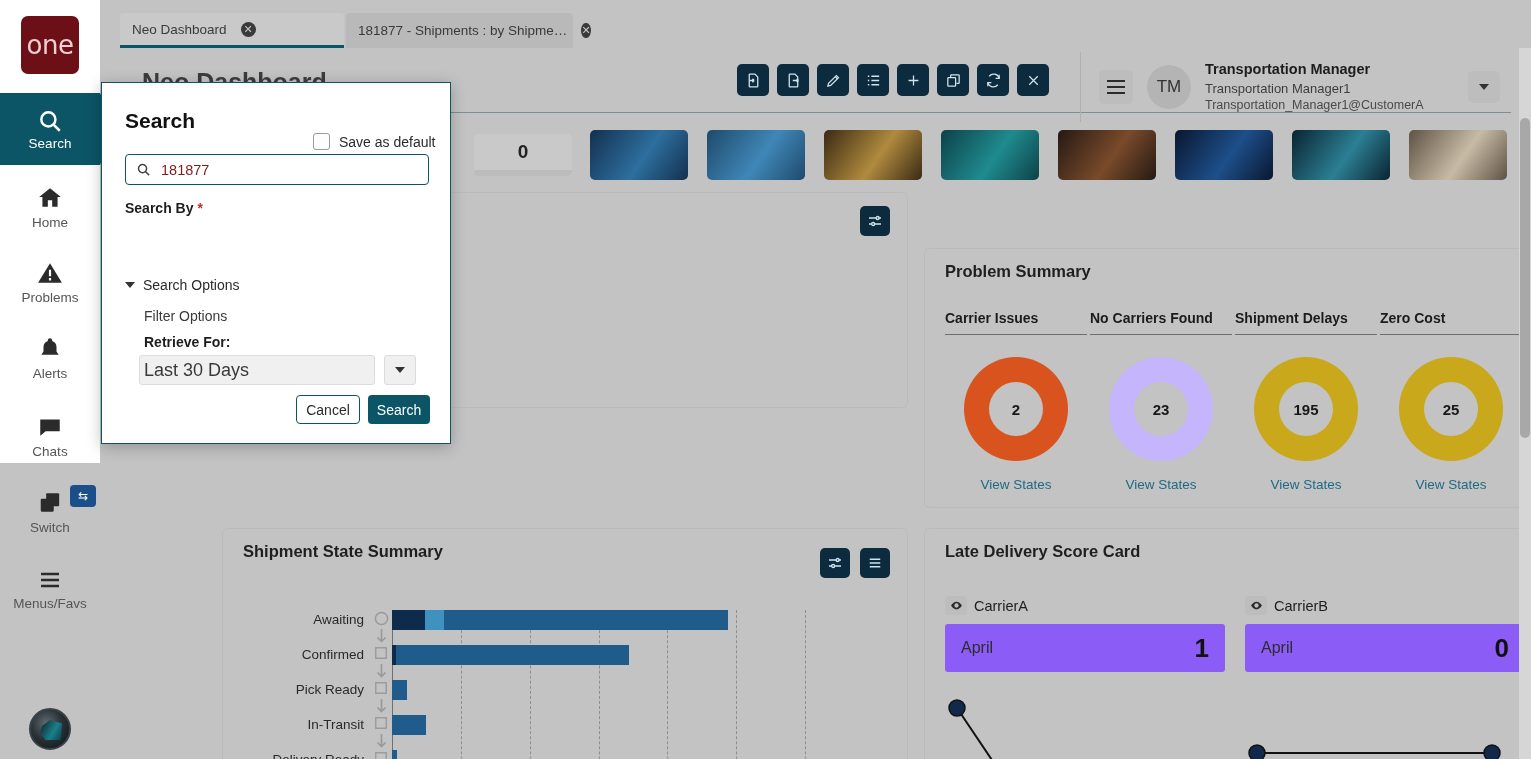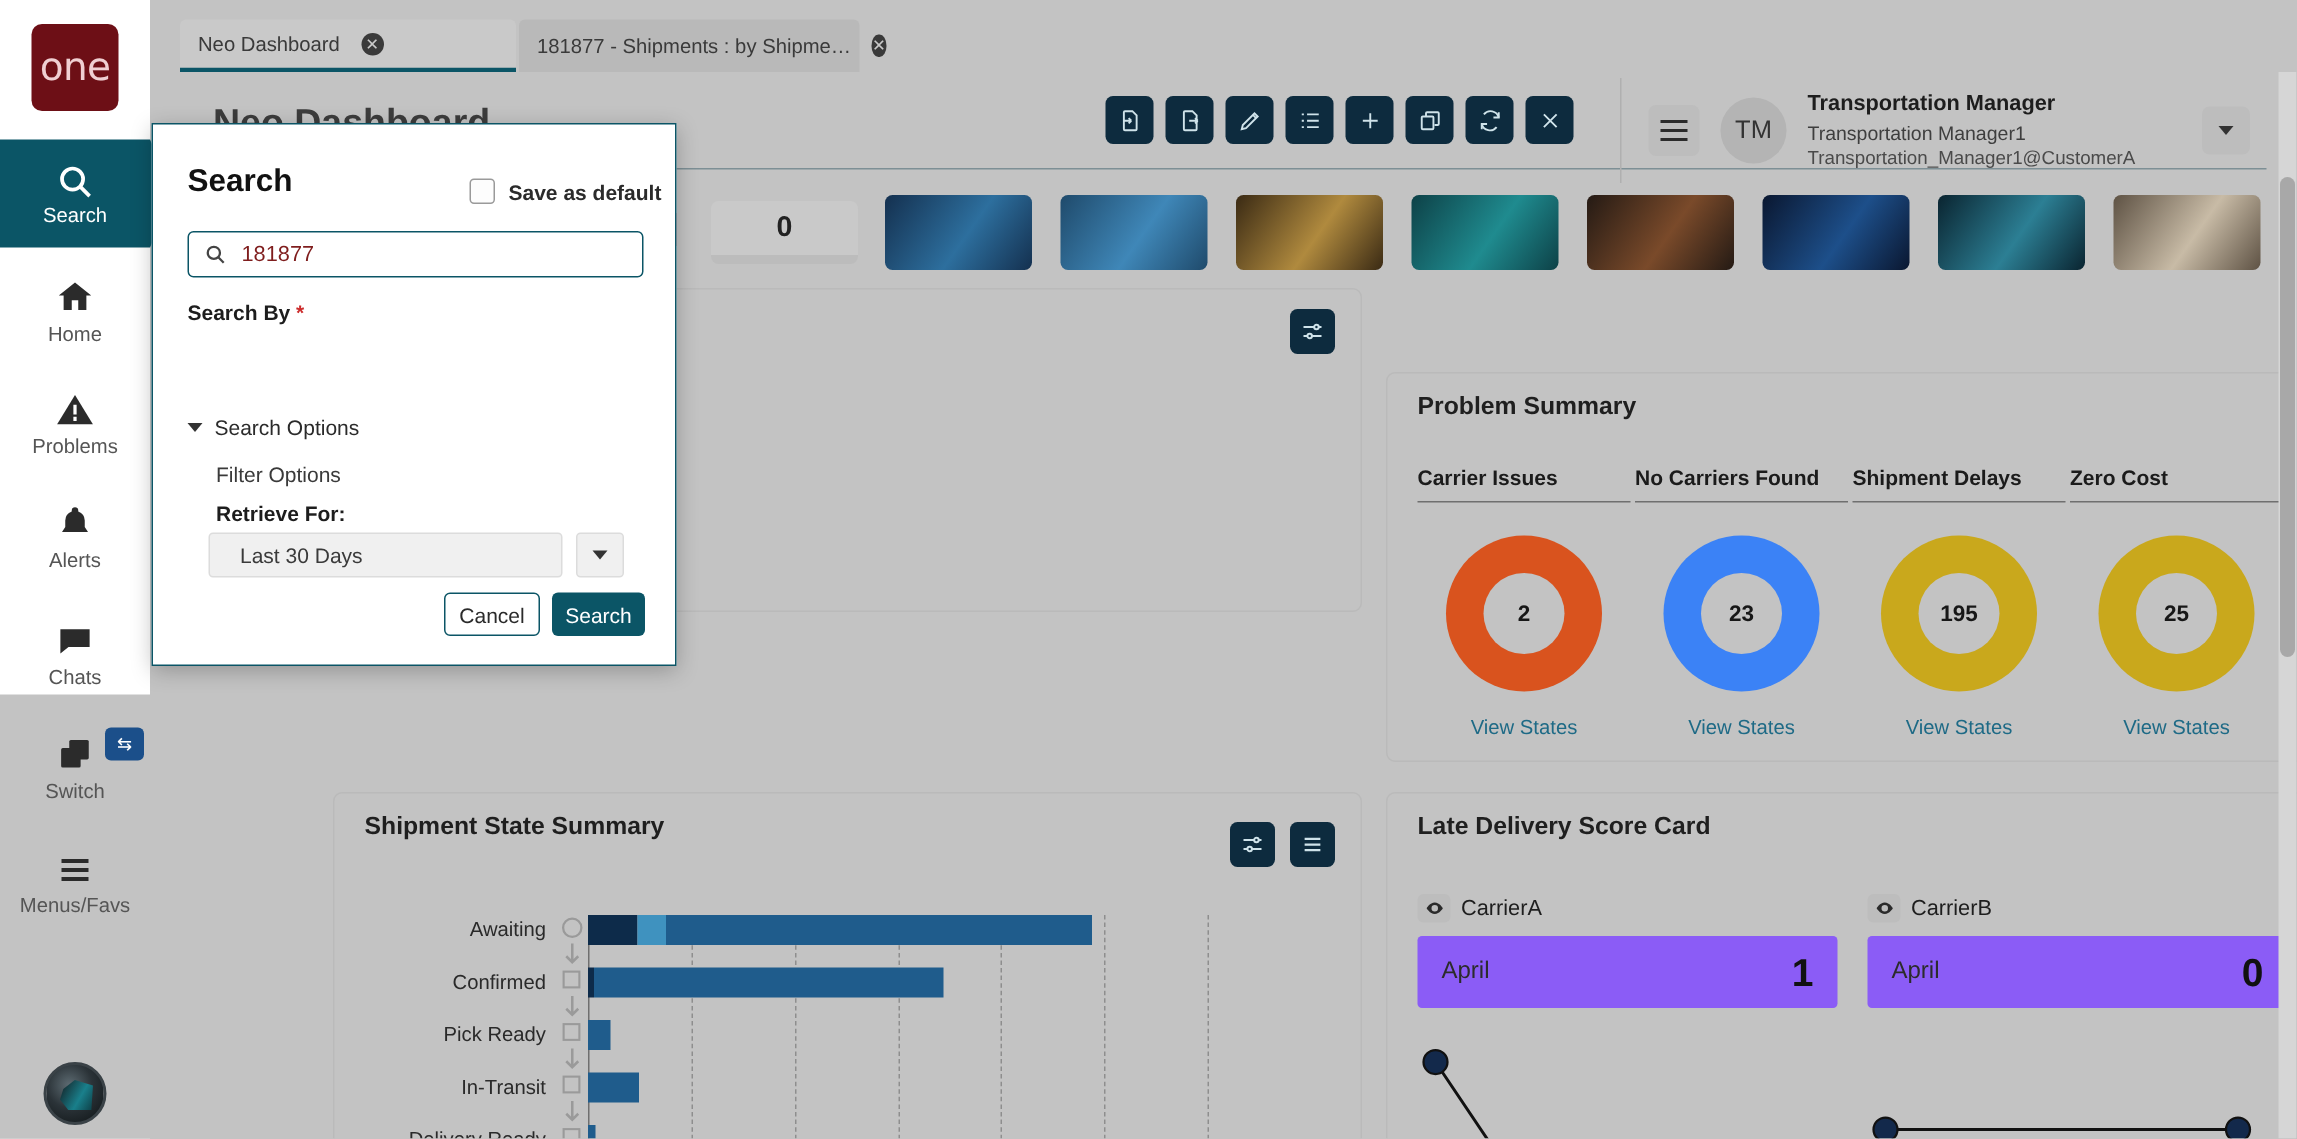--- a/index.html
+++ b/index.html
@@ -233,22 +233,22 @@
   .month-box .v { font-size: 26px; font-weight: bold; color: #111; }
 
   
   .search-dialog {
     position: absolute; left: 101px; top: 82px; width: 350px; height: 362px;
     background: #ffffff; border: 1px solid #0b5566; z-index: 60;
     box-shadow: 0 3px 14px rgba(0,0,0,.25);
   }
   .sd-title { position: absolute; left: 23px; top: 26px; font-size: 21px; font-weight: bold; color: #111; }
   .sd-saverow {
-    position: absolute; left: 211px; top: 36px; display: flex; align-items: center; gap: 9px;
-    font-size: 14px; color: #2b2b2b; font-weight: bold;
+    position: absolute; left: 211px; top: 50px; display: flex; align-items: center; gap: 9px;
+    font-size: 14px; color: #2b2b2b;
   }
   .sd-checkbox {
     width: 17px; height: 17px; border: 1px solid #9a9a9a; border-radius: 3px; background: #fdfdfd;
     cursor: pointer;
   }
   .sd-input {
     position: absolute; left: 23px; top: 71px; width: 304px; height: 31px;
     border: 1px solid #0b5566; border-radius: 4px; background: #fff;
     display: flex; align-items: center; padding: 0 10px; gap: 10px;
   }
@@ -263,21 +263,21 @@
   }
   .sd-options {
     position: absolute; left: 23px; top: 194px; font-size: 14px; color: #2b2b2b;
     display: flex; align-items: center; gap: 8px; cursor: pointer;
   }
   .sd-filter { position: absolute; left: 42px; top: 225px; font-size: 14px; color: #3a3a3a; }
   .sd-retrieve { position: absolute; left: 42px; top: 251px; font-size: 14px; font-weight: bold; color: #1d1d1d; }
   .sd-retrieve-box {
     position: absolute; left: 37px; top: 272px; width: 236px; height: 30px;
     background: #f0f0f0; border: 1px solid #dcdcdc; border-radius: 3px;
-    display: flex; align-items: center; padding: 0 20px; font-size: 14px; color: #3a3a3a;
+    display: flex; align-items: center; padding: 0 4px; font-size: 18px; color: #3a3a3a;
   }
   .sd-retrieve-caret {
     position: absolute; left: 282px; top: 272px; width: 32px; height: 30px;
     background: #f0f0f0; border: 1px solid #dcdcdc; border-radius: 3px;
     display: flex; align-items: center; justify-content: center; cursor: pointer;
   }
   .sd-cancel {
     position: absolute; left: 194px; top: 312px; width: 64px; height: 29px;
     background: #fff; border: 1px solid #0b5566; border-radius: 4px;
     display: flex; align-items: center; justify-content: center;
@@ -414,21 +414,21 @@
       <div id="prob-cols">
           <div class="prob-col" style="left: 21px;">
             <div class="ttl">Carrier Issues</div>
             <div class="donut" style="background:#d9531e">
               <div class="hole">2</div>
             </div>
             <div class="prob-link">View States</div>
           </div>
           <div class="prob-col" style="left: 166px;">
             <div class="ttl">No Carriers Found</div>
-            <div class="donut" style="background:#3b82f6">
+            <div class="donut" style="background:#c4b5fd">
               <div class="hole">23</div>
             </div>
             <div class="prob-link">View States</div>
           </div>
           <div class="prob-col" style="left: 311px;">
             <div class="ttl">Shipment Delays</div>
             <div class="donut" style="background:#c9a81c">
               <div class="hole">195</div>
             </div>
             <div class="prob-link">View States</div>

